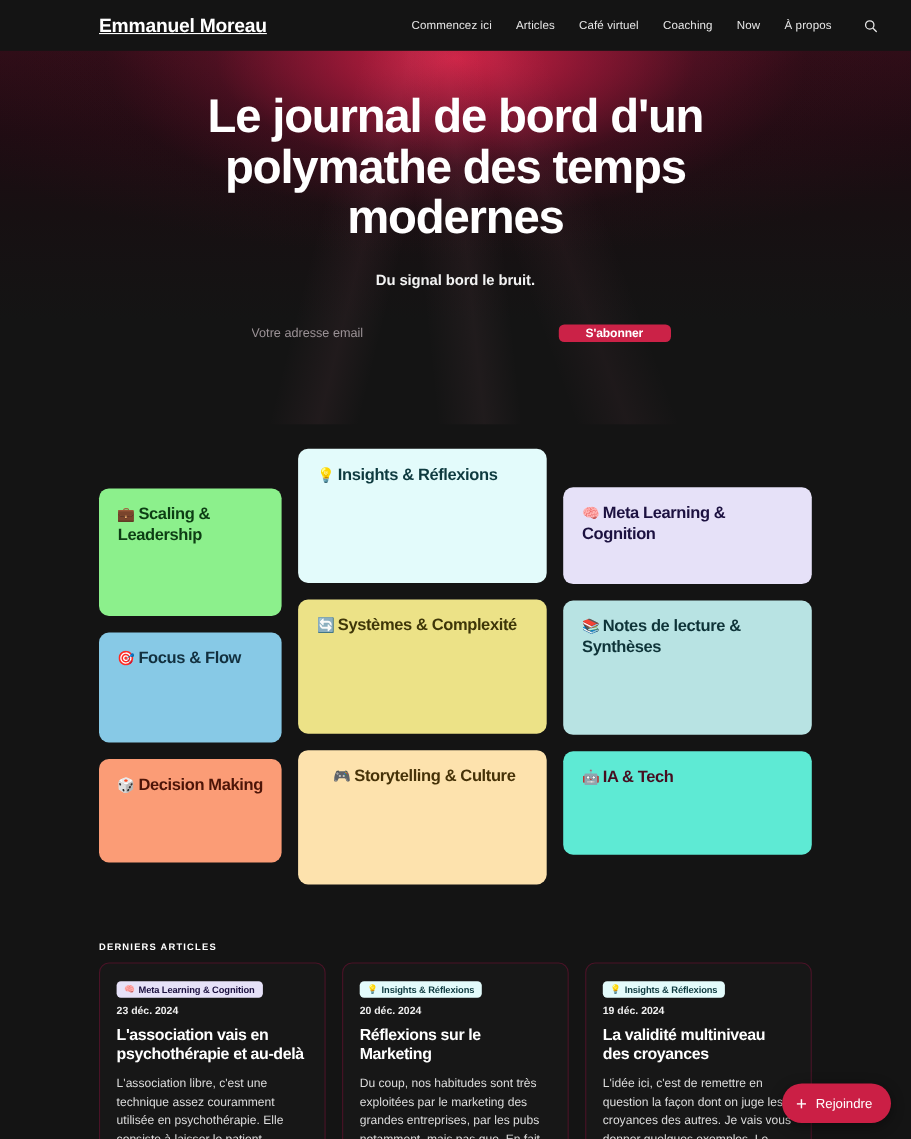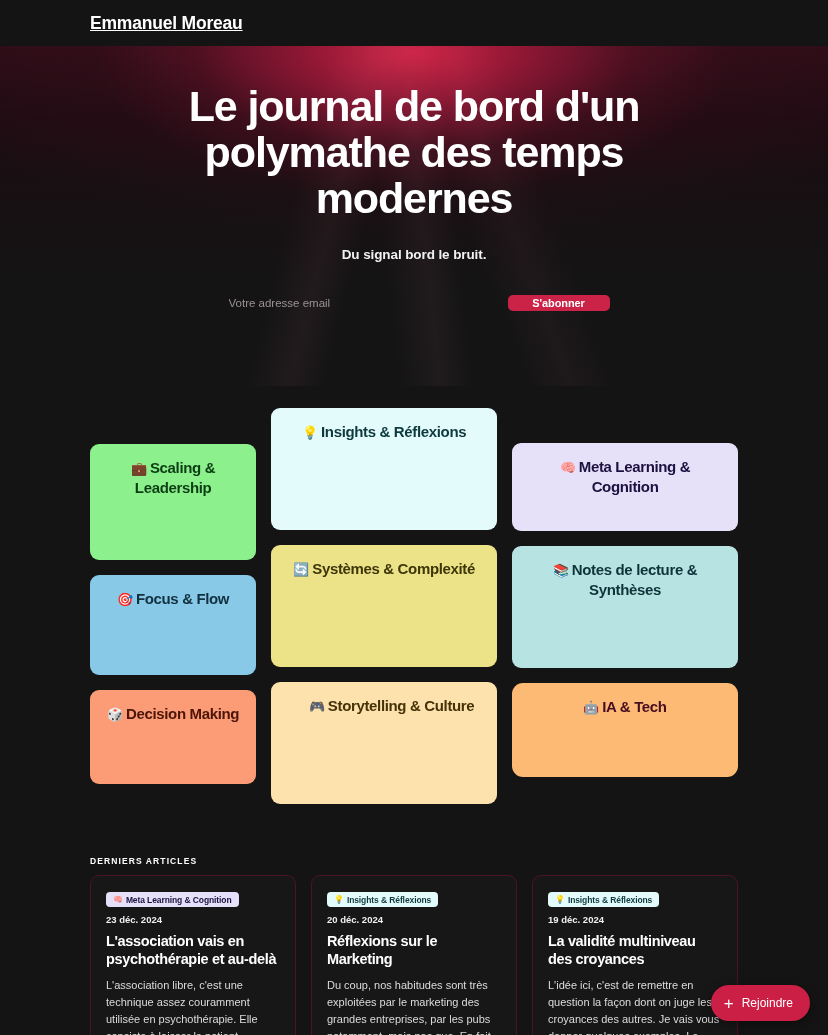--- a/index.html
+++ b/index.html
@@ -134,21 +134,21 @@
   }
 
   
   .categories {
     padding: 0 90px;
     margin-top: 22px;
     display: flex;
     gap: 15px;
     align-items: flex-start;
   }
-  .cat-col { display: flex; flex-direction: column; gap: 15px; text-align: center; }
+  .cat-col { display: flex; flex-direction: column; gap: 15px; }
   .cat-col.c1 { width: 184px; padding-top: 36px; }
   .cat-col.c2 { width: 250px; padding-top: 0; }
   .cat-col.c3 { width: 250px; padding-top: 35px; }
 
   .cat-card {
     border-radius: 9px;
     padding: 14px 17px;
     display: block;
     text-decoration: none;
     cursor: pointer;
@@ -247,20 +247,34 @@
     z-index: 90;
     box-shadow: 0 3px 12px rgba(0,0,0,0.4);
   }
   .plus-glyph { font-size: 17px; line-height: 1; font-weight: 300; }
 </style>
 </head>
 <body>
 
 <header class="navbar">
   <a class="brand" href="#">Emmanuel Moreau</a>
+  <nav class="nav-links">
+      <a class="nav-link" href="#">Commencez ici</a>
+      <a class="nav-link" href="#">Articles</a>
+      <a class="nav-link" href="#">Café virtuel</a>
+      <a class="nav-link" href="#">Coaching</a>
+      <a class="nav-link" href="#">Now</a>
+      <a class="nav-link" href="#">À propos</a>
+      <button class="search-btn">
+        <svg width="13" height="13" viewBox="0 0 24 24" fill="none" stroke="#e6e6e6" stroke-width="2.2" stroke-linecap="round">
+          <circle cx="10.5" cy="10.5" r="7"></circle>
+          <line x1="16" y1="16" x2="21.5" y2="21.5"></line>
+        </svg>
+      </button>
+    </nav>
 </header>
 
 <section class="hero">
   <div class="hero-rays"></div>
   <div class="hero-inner">
     <h1 class="hero-title">Le journal de bord d'un polymathe des temps modernes</h1>
     <p class="hero-sub">Du signal bord le bruit.</p>
     <form class="subscribe-row">
       <input class="email-input" type="text" placeholder="Votre adresse email" style="">
       <button class="subscribe-btn">S'abonner</button>
@@ -291,21 +305,21 @@
         <div class="label" style="color: rgb(70, 50, 8);"><span class="cat-emoji">🎮</span><span>Storytelling &amp; Culture</span></div>
       </a>
     </div>
   <div class="cat-col c3">
       <a class="cat-card" href="#" style="background: rgb(230, 225, 248); min-height: 88px;">
         <div class="label" style="color: rgb(28, 17, 64);"><span class="cat-emoji">🧠</span><span>Meta Learning &amp; Cognition</span></div>
       </a>
       <a class="cat-card" href="#" style="background: rgb(184, 227, 227); min-height: 122px;">
         <div class="label" style="color: rgb(14, 51, 56);"><span class="cat-emoji">📚</span><span>Notes de lecture &amp; Synthèses</span></div>
       </a>
-      <a class="cat-card" href="#" style="background: #fdba74; min-height: 94px; border-radius: 11px;">
+      <a class="cat-card" href="#" style="background: #5eead4; min-height: 94px;">
         <div class="label" style="color: rgb(71, 13, 32);"><span class="cat-emoji">🤖</span><span>IA &amp; Tech</span></div>
       </a>
     </div>
 </section>
 
 <section class="latest">
   <div class="latest-eyebrow">DERNIERS ARTICLES</div>
   <div class="article-grid">
       <article class="article-card">
         <div class="article-meta">

